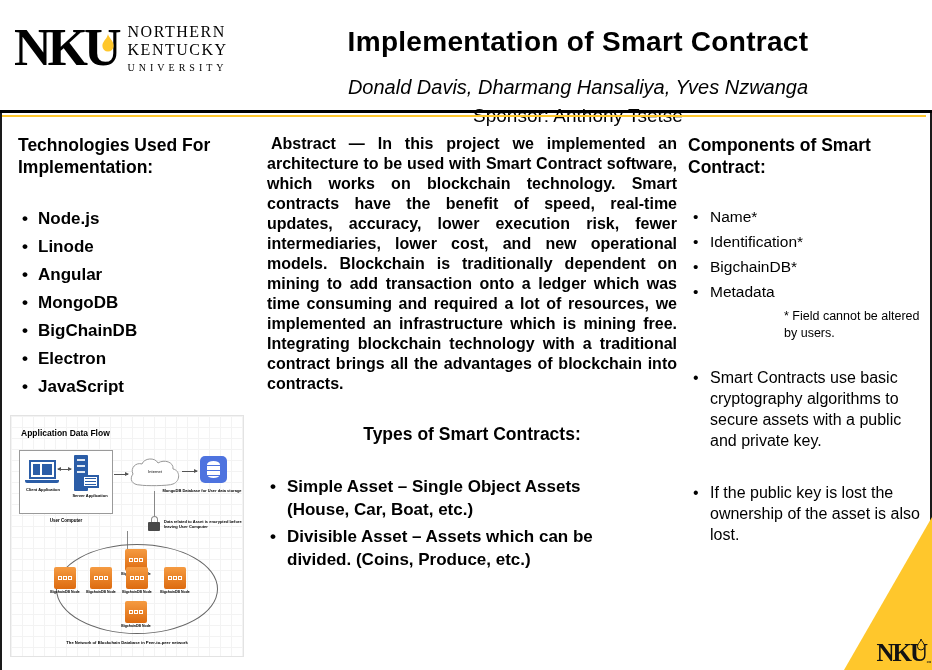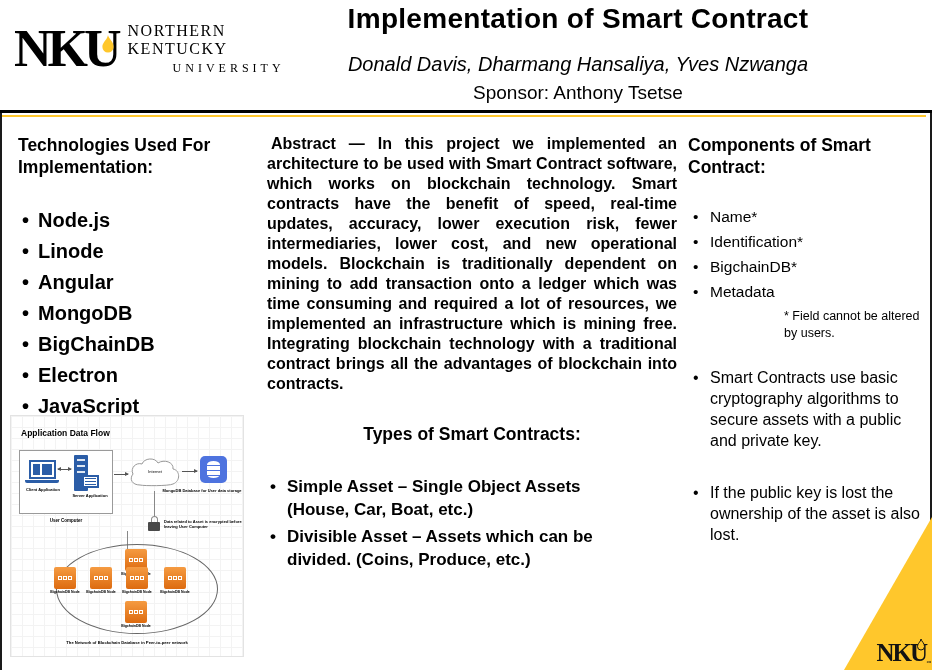--- a/index.html
+++ b/index.html
@@ -12,39 +12,39 @@
   html,body{background:#fff;}
   body{font-family:"Liberation Sans",sans-serif;color:#000;}
   .page{position:relative;width:932px;height:670px;background:#fff;overflow:hidden;}
 
   
   .logo{position:absolute;left:14px;top:22px;display:flex;align-items:center;gap:10px;}
   .nku-big{position:relative;font-family:"Liberation Serif",serif;font-weight:bold;font-size:52px;line-height:1;letter-spacing:-4px;}
   .nku-big .flame{position:absolute;right:2px;top:-9px;width:16px;height:22px;color:var(--gold);}
   .logo-text{display:flex;flex-direction:column;font-family:"Liberation Serif",serif;}
   .logo-text .l1,.logo-text .l2{font-size:16px;letter-spacing:1.5px;line-height:18px;}
-  .logo-text .l3{font-size:12px;letter-spacing:4px;margin-top:3px;margin-left:45px;}
-  .title-block{position:absolute;left:232px;right:8px;top:4px;text-align:center;}
+  .logo-text .l3{font-size:10px;letter-spacing:4px;margin-top:3px;}
+  .title-block{position:absolute;left:232px;right:8px;top:27px;text-align:center;}
   .page-title{font-size:28px;font-weight:bold;letter-spacing:.3px;line-height:1.1;}
   .authors{font-size:20px;font-style:italic;margin-top:18px;}
   .sponsor{font-size:19px;margin-top:6px;}
   .divider-black{position:absolute;left:0;right:0;top:110px;height:3px;background:#000;}
   .divider-gold{position:absolute;left:0;right:6px;top:115px;height:2px;background:var(--gold);}
   .border-left{position:absolute;left:0;top:113px;bottom:0;width:2px;background:#1a1a1a;}
   .border-right{position:absolute;right:0;top:113px;bottom:0;width:2px;background:#1a1a1a;}
 
   ul{list-style:none;}
   li{position:relative;}
   li::before{content:"\2022";position:absolute;}
 
   
   .col-left{position:absolute;left:18px;top:134px;width:230px;}
   .col-left h2{font-size:17.5px;line-height:22px;font-weight:bold;}
   .tech-list{margin-top:31px;}
-  .tech-list li{font-size:20px;font-weight:bold;padding-left:20px;margin-bottom:8px;}
+  .tech-list li{font-size:17px;font-weight:bold;padding-left:20px;margin-bottom:8px;}
   .tech-list li::before{left:4px;}
 
   
   .diagram{position:absolute;left:10px;top:415px;width:234px;height:242px;background:#fff;border:1px solid #e3e3e3;
     background-image:linear-gradient(#f3f3f3 1px,transparent 1px),linear-gradient(90deg,#f3f3f3 1px,transparent 1px);
     background-size:11px 11px;overflow:hidden;}
   .dg-title{position:absolute;left:10px;top:12px;font-size:8.5px;font-weight:bold;}
   .dg-box{position:absolute;left:8px;top:34px;width:94px;height:64px;border:1px solid #9a9a9a;background:#fff;}
   .laptop{position:absolute;left:5px;top:9px;width:34px;}
   .laptop .screen{width:27px;height:19px;border:2px solid var(--blue);margin:0 auto;background:#fff;padding:2px;}

